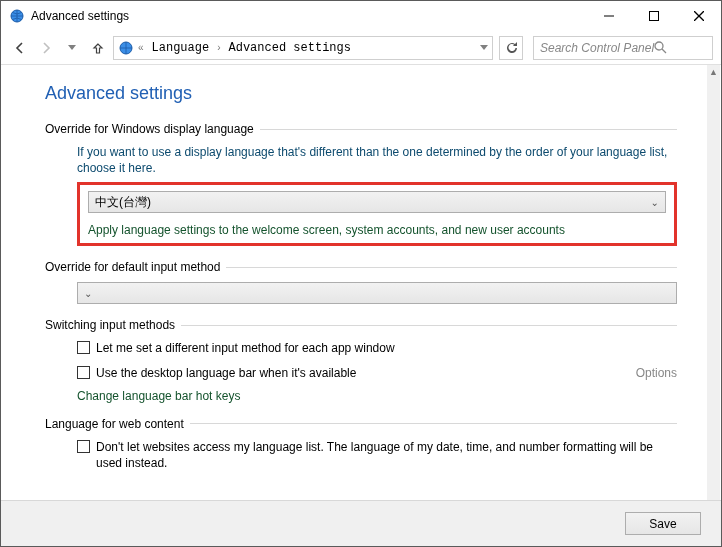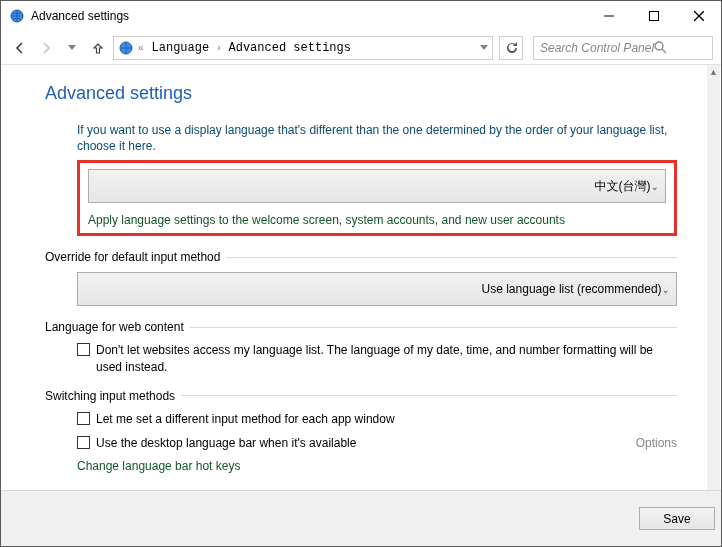--- a/index.html
+++ b/index.html
@@ -110,24 +110,24 @@
   .group-header .line {
     flex: 1;
     height: 1px;
     background: #d8d8d8;
     margin-left: 6px;
   }
   .group-body { padding-left: 32px; }
   .desc { font-size: 12px; color: #0c4a6e; margin-bottom: 6px; line-height: 1.35; }
   .combo {
     width: 100%;
-    height: 34px;
+    height: 22px;
     background: linear-gradient(#f2f2f2,#e6e6e6);
     border: 1px solid #adadad;
-    display: flex; align-items: center; justify-content: flex-end;
+    display: flex; align-items: center; justify-content: space-between;
     padding: 0 6px;
     font-size: 12px;
     margin-bottom: 8px;
   }
   .combo .chev { color: #555; font-size: 10px; }
   .link { color: #14532d; font-size: 12px; cursor: pointer; }
   .highlight-box {
     border: 3px solid #e2332b;
     padding: 6px 8px 6px 8px;
     margin-bottom: 4px;
@@ -145,25 +145,25 @@
   .check-label { font-size: 12px; line-height: 1.35; flex: 1; }
   .options-row {
     display: flex; justify-content: space-between; align-items: center;
     margin-bottom: 8px;
   }
   .options-link { color: #888; font-size: 12px; }
   
   .footer {
     position: absolute;
     bottom: 0; left: 0; right: 0;
-    height: 56px;
+    height: 46px;
     background: #f0f0f0;
     border-top: 1px solid #d8d8d8;
     display: flex; align-items: center; justify-content: flex-end;
-    padding-right: 6px;
+    padding-right: 20px;
     gap: 8px;
   }
   .btn {
     min-width: 76px; height: 23px;
     background: linear-gradient(#f2f2f2,#e6e6e6);
     border: 1px solid #adadad;
     font-size: 12px;
     display: flex; align-items: center; justify-content: center;
   }
   .globe-icon { width:16px; height:16px; }
@@ -249,54 +249,44 @@
 </div>
 
 <div class="scrollbar-stub">
   <div class="scroll-arrow">▲</div>
 </div>
 
 <div class="content-wrap">
   <h1 class="page-title">Advanced settings</h1>
 
   <div class="group">
+    <div class="group-header">
+      <span>Override for Windows display language</span>
+      <div class="line"></div>
+    </div>
     <div class="group-body">
       <div class="desc">If you want to use a display language that's different than the one determined by the order of your language list, choose it here.</div>
       <div class="highlight-box">
         <div class="combo">
           <span>中文(台灣)</span>
           <span class="chev">⌄</span>
         </div>
         <span class="link">Apply language settings to the welcome screen, system accounts, and new user accounts</span>
       </div>
     </div>
   </div>
 
   <div class="group">
     <div class="group-header">
       <span>Override for default input method</span>
       <div class="line"></div>
     </div>
     <div class="group-body">
       <div class="combo">
-        <span>Use language list (recommended)</span>
         <span class="chev">⌄</span>
-      </div>
-    </div>
-  </div>
-
-  <div class="group">
-    <div class="group-header">
-      <span>Language for web content</span>
-      <div class="line"></div>
-    </div>
-    <div class="group-body">
-      <div class="check-row">
-        <div class="checkbox"></div>
-        <div class="check-label">Don't let websites access my language list. The language of my date, time, and number formatting will be used instead.</div>
       </div>
     </div>
   </div>
 
   <div class="group">
     <div class="group-header">
       <span>Switching input methods</span>
       <div class="line"></div>
     </div>
     <div class="group-body">
@@ -307,17 +297,30 @@
       <div class="options-row">
         <div class="check-row" style="margin-bottom:0">
           <div class="checkbox"></div>
           <div class="check-label">Use the desktop language bar when it's available</div>
         </div>
         <span class="options-link">Options</span>
       </div>
       <span class="link">Change language bar hot keys</span>
     </div>
   </div>
+
+  <div class="group">
+    <div class="group-header">
+      <span>Language for web content</span>
+      <div class="line"></div>
+    </div>
+    <div class="group-body">
+      <div class="check-row">
+        <div class="checkbox"></div>
+        <div class="check-label">Don't let websites access my language list. The language of my date, time, and number formatting will be used instead.</div>
+      </div>
+    </div>
+  </div>
 </div>
 
 <div class="footer">
   <div class="btn">Save</div>
 </div>
 
 </body></html>

